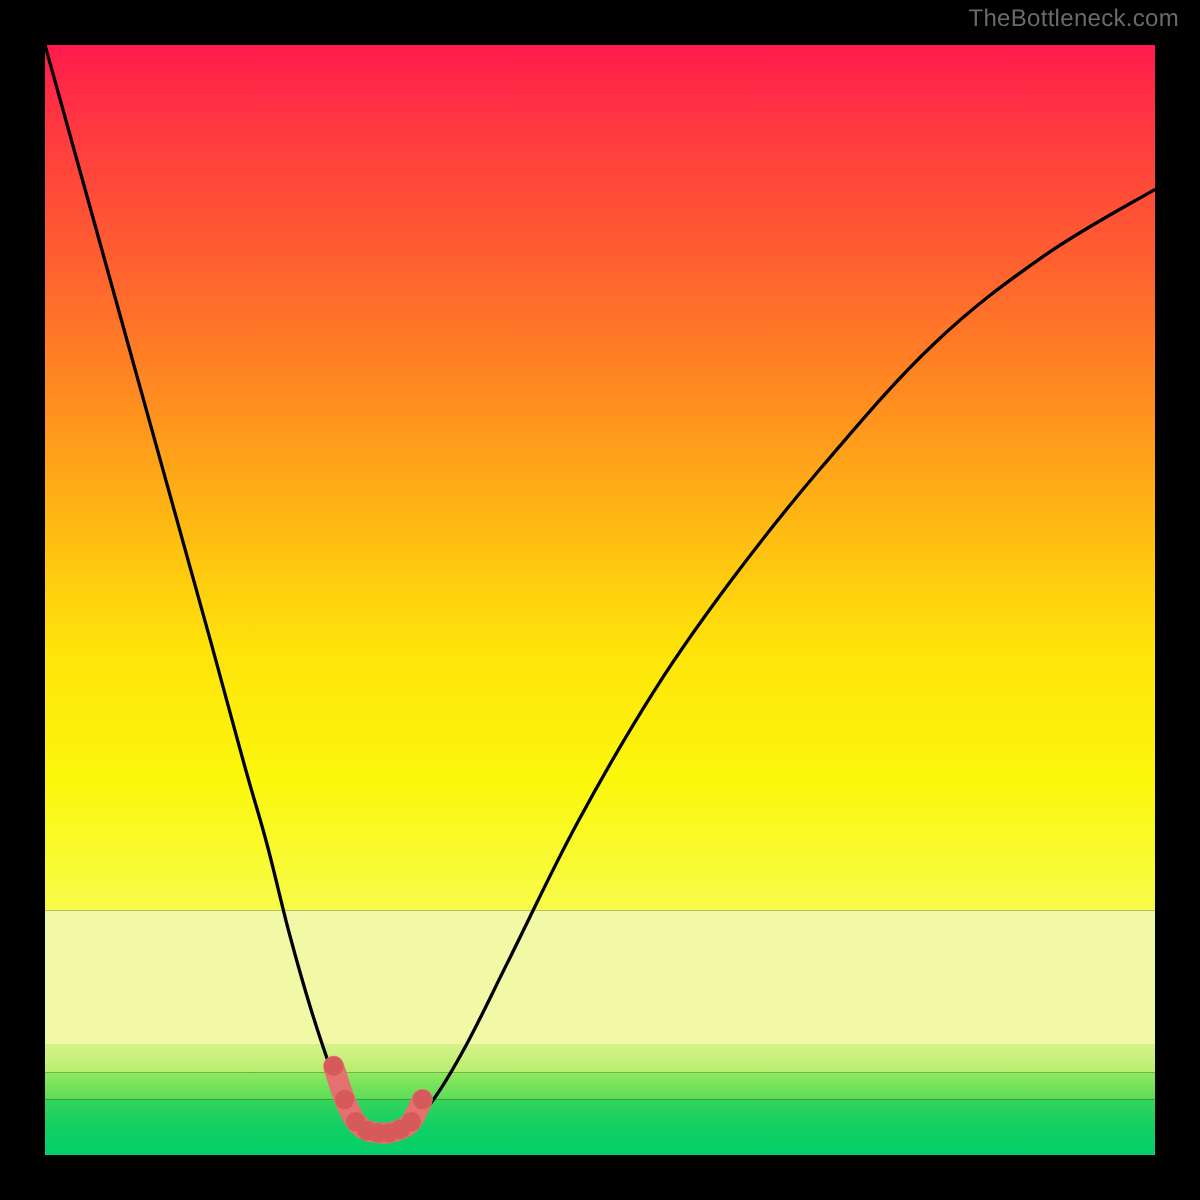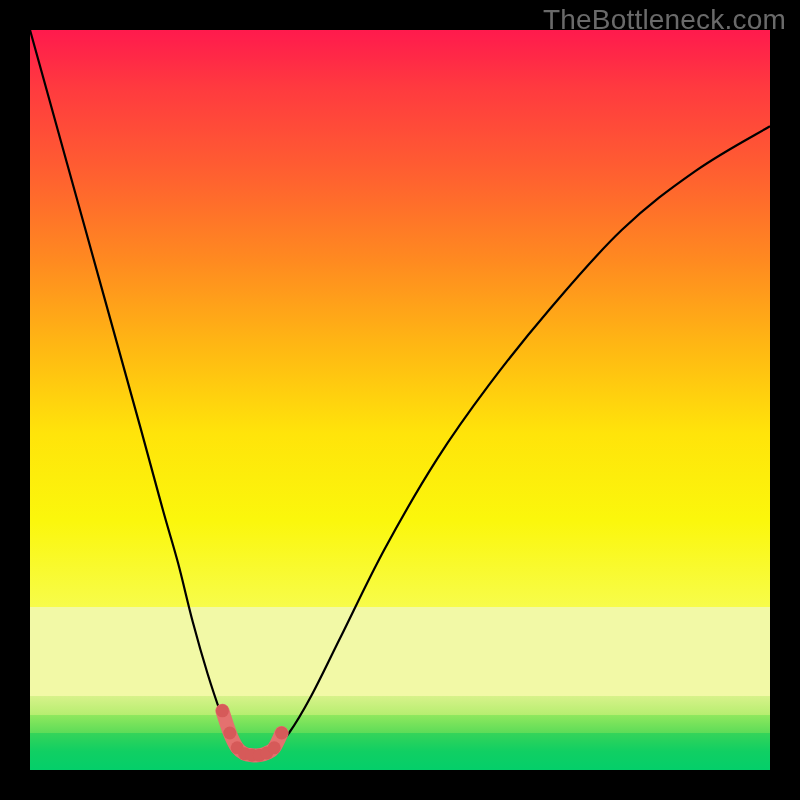--- a/index.html
+++ b/index.html
@@ -17,21 +17,21 @@
     left: 0;
     width: 800px;
     height: 800px;
     background: #000;
   }
   .watermark {
     position: absolute;
     top: 4px;
     right: 14px;
     color: #6a6a6a;
-    font-size: 28px;
+    font-size: 16px;
     font-weight: 500;
     letter-spacing: 0.2px;
     user-select: none;
   }
   .plot {
     position: absolute;
     top: 30px;
     left: 30px;
     width: 740px;
     height: 740px;

